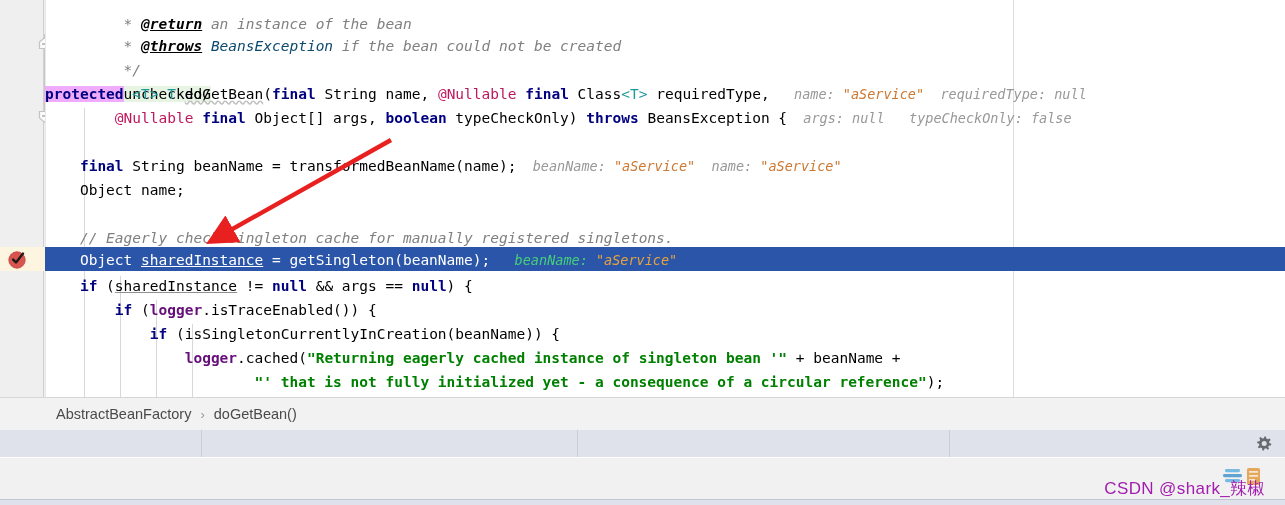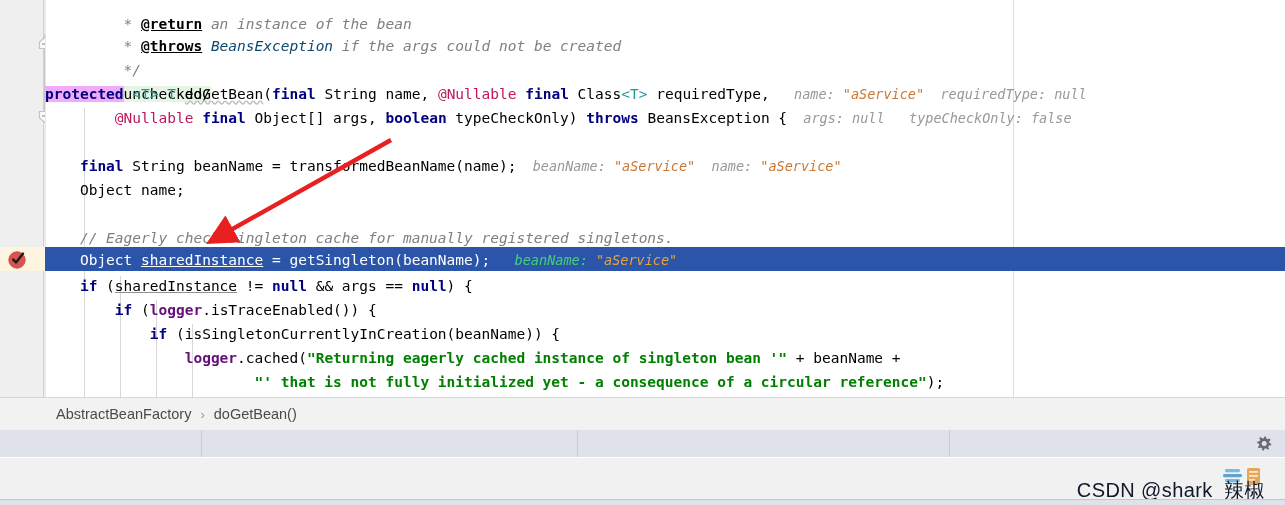--- a/index.html
+++ b/index.html
@@ -115,21 +115,21 @@
     left: 0;
     top: 247px;
     width: 1240px;
     height: 24px;
     background: #2b55a8;
   }
 
   
   .kw        { color: #000080; font-weight: bold; }
   .cmt       { color: #808080; font-style: italic; }
-  .cmt-tag   { color: #000000; font-weight: bold; text-decoration: underline; }
+  .cmt-tag   { color: #000000; font-weight: bold; font-style: italic; text-decoration: underline; }
   .cmt-b     { color: #0c4a6e; font-style: italic; }
   .anno      { color: #be185d; }
   .str       { color: #008000; font-weight: bold; }
   .field     { color: #660e7a; font-weight: bold; }
   .typeparam { color: #20999d; }
   .plain     { color: #000000; }
   .methoddecl{ color: #000000; text-decoration: underline; text-decoration-style: wavy;
                text-decoration-color: #c0c0c0; }
   .localvar  { color: #000000; text-decoration: underline; text-decoration-color: #909090; }
 
@@ -207,22 +207,22 @@
     width: 1285px;
     height: 42px;
     background: #f1f1f1;
     border-top: 1px solid #ffffff;
   }
   .watermark {
     position: absolute;
     right: 20px;
     top: 19px;
     font-family: "Liberation Sans", sans-serif;
-    font-size: 20px;
-    color: #0f172a;
+    font-size: 17px;
+    color: #a21caf;
     letter-spacing: 0.4px;
     white-space: nowrap;
   }
   .wm-logo {
     position: absolute;
     right: 18px;
     top: 8px;
     width: 44px;
     height: 30px;
     opacity: 0.75;
@@ -285,21 +285,21 @@
       
       <div class="sel-band"></div>
 
       
       <div class="code-line" style="top:-12px;">
         <span class="cmt"> * </span><span class="cmt-tag">@return</span><span class="cmt"> an instance of the bean</span>
       </div>
 
       
       <div class="code-line" style="top:10px;">
-        <span class="cmt"> * </span><span class="cmt-tag">@throws</span><span class="cmt-b"> BeansException </span><span class="cmt">if the args could not be created</span>
+        <span class="cmt"> * </span><span class="cmt-tag">@throws</span><span class="cmt-b"> BeansException </span><span class="cmt">if the bean could not be created</span>
       </div>
 
       
       <div class="code-line" style="top:34px;">
         <span class="cmt"> */</span>
       </div>
 
       
       <div class="code-line" style="top:58px;">
         <span class="bg-green plain">/unchecked/</span>

